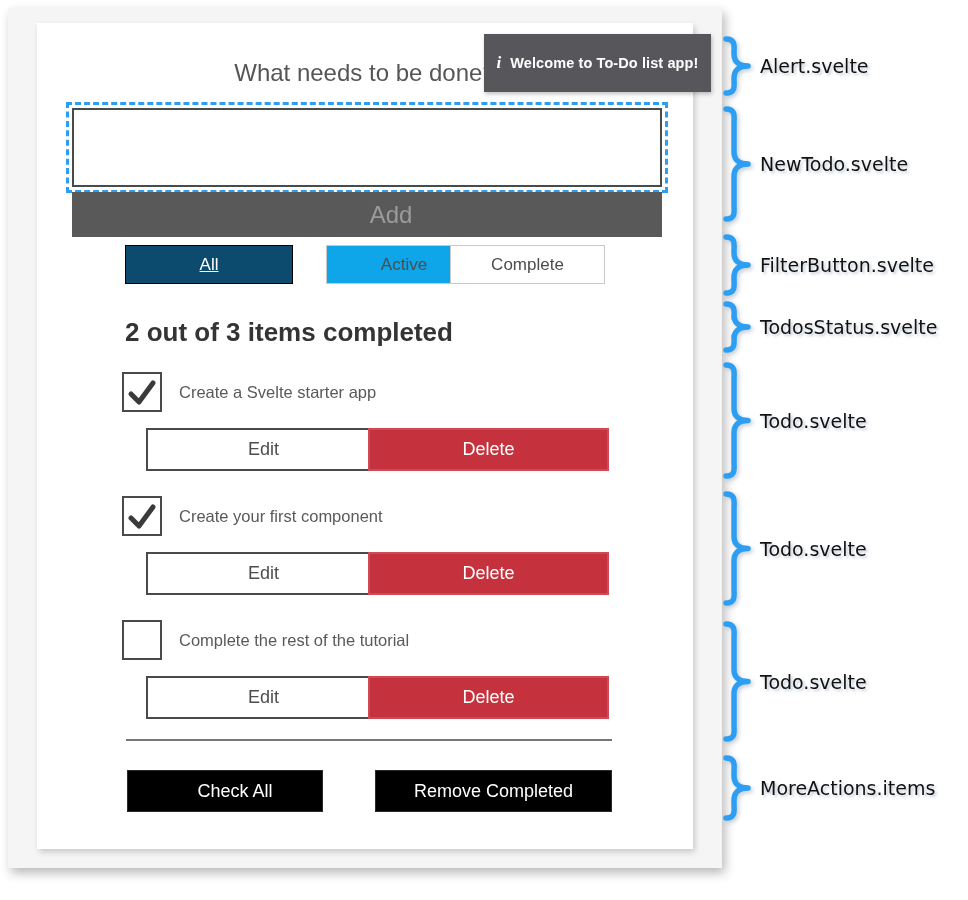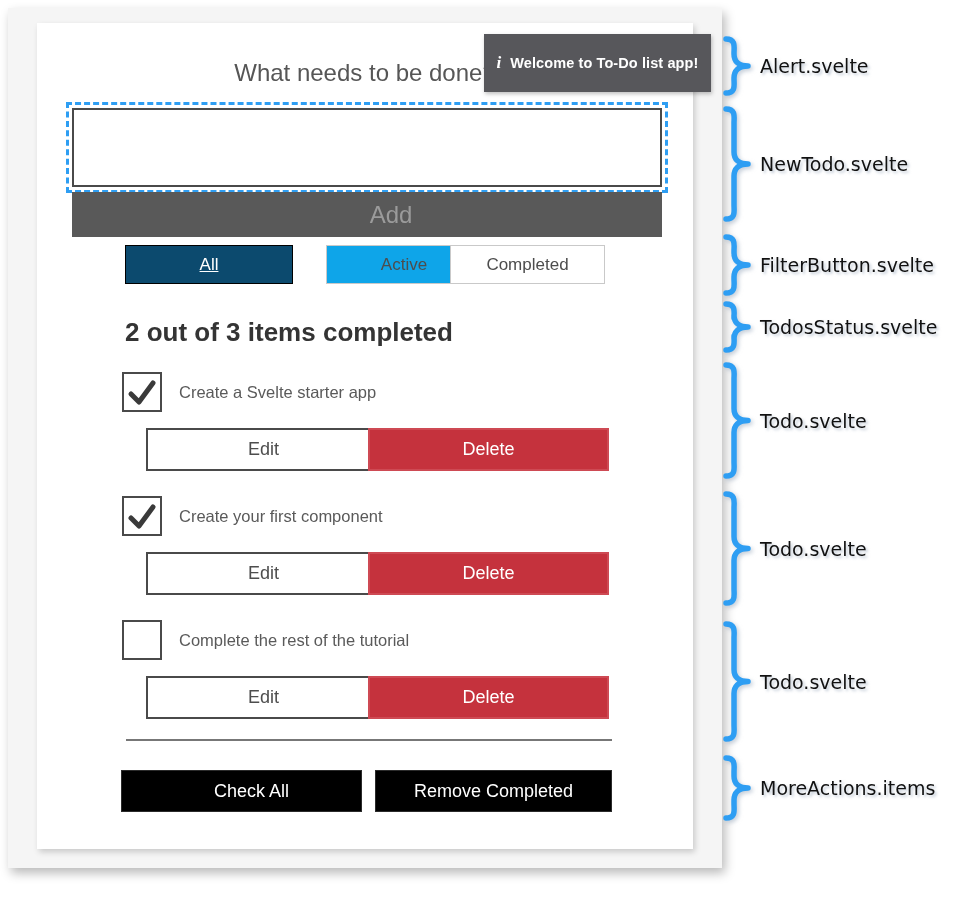--- a/index.html
+++ b/index.html
@@ -58,21 +58,21 @@
              font-family:"Liberation Sans", sans-serif; }
   .edit-btn { left:88px; width:235px; background:#fff; border:2px solid #4a4a4a; color:#4d4d4d;margin-left:21px; }
   .delete-btn { left:331px; width:241px; background:#c5323d; border:2px solid #ce4a54; color:#fff; }
 
   .divider { position:absolute; left:89px; top:716px; width:486px; height:2px; background:#777; }
 
   
   .action-btn { position:absolute; top:747px; height:42px; background:#000;
                 border:1px solid #2b2b2b; color:#fff; font-size:18px; cursor:pointer;
                 font-family:"Liberation Sans", sans-serif; }
-  .check-all { left:84px; width:241px;padding-left:20px; }
+  .check-all { left:90px; width:196px;padding-left:20px; }
   .remove-completed { left:338px; width:237px; }
 
   
   .rail-item { position:absolute; left:719px; display:flex; align-items:center; }
   .rail-item svg { display:block; flex:none;
                    filter:drop-shadow(2px 2px 2px rgba(150,165,185,.55)); }
   .rail-label { margin-left:5px; font-family:"DejaVu Sans", sans-serif; font-size:19px;
                 color:#111; white-space:nowrap;
                 text-shadow:2px 2px 3px rgba(150,165,185,.6); }
 </style>
@@ -85,21 +85,21 @@
     <div class="card">
 
       <div class="app-title">What needs to be done?</div>
 
       <input class="todo-input" type="text" value="" style="">
 
       <button class="add-btn">Add</button>
 
       <button class="filter-btn filter-all">All</button>
       <button class="filter-btn filter-active">Active</button>
-      <button class="filter-btn filter-completed">Completed</button>
+      <button class="filter-btn filter-completed">Complete</button>
 
       <div class="status-heading">2 out of 3 items completed</div>
 
       <div class="todo-row" style="top:349px;">
         <span class="checkbox">
           <svg width="34" height="34" viewBox="0 0 34 34">
             <polyline points="6,19 14,27 28,8" fill="none" stroke="#3a3a3a" stroke-width="5" stroke-linecap="round" stroke-linejoin="round"></polyline>
           </svg>
         </span>
         <span class="todo-label">Create a Svelte starter app</span>

